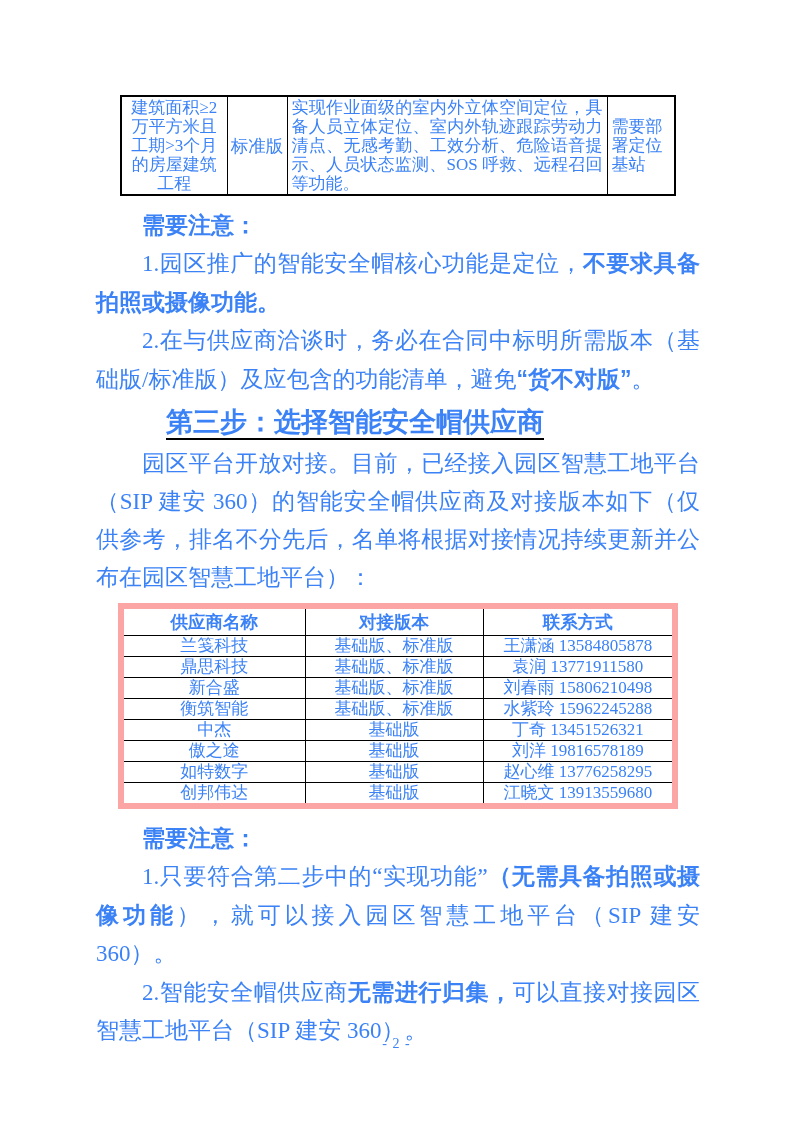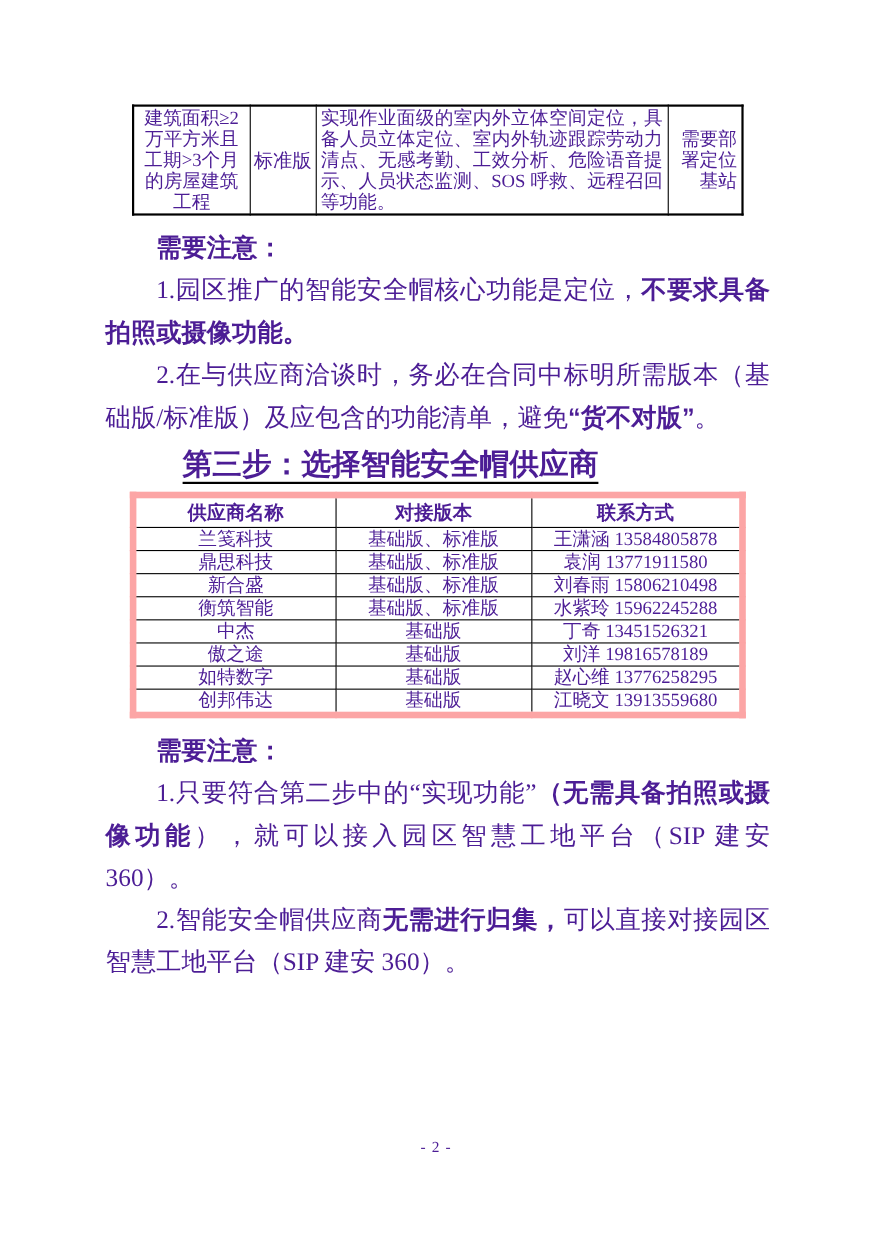--- a/index.html
+++ b/index.html
@@ -1,38 +1,38 @@
 <!DOCTYPE html>
 <html><head>
 <meta charset="utf-8">
 <style>
   html, body { margin: 0; padding: 0; background: #ffffff; }
   .page {
     position: relative;
     width: 793px;
     height: 1122px;
     background: #ffffff;
-    color: #4c1d95;
+    color: #3b82f6;
     font-family: "Liberation Serif", "DejaVu Serif", serif;
     overflow: hidden;
   }
   .content {
     position: absolute;
     left: 96px;
     top: 95px;
     width: 604px;
   }
   
   table { border-collapse: collapse; margin: 0 auto; table-layout: fixed; }
   .vtable { width: 554px; border: 2px solid #000; font-size: 17px; }
   .vtable td { border: 1px solid #000; vertical-align: middle; }
   .vtable .c-scope { text-align: center; padding: 1px 2px; line-height: 19px; }
   .vtable .c-ver   { text-align: center; padding: 1px 2px; font-size: 17.5px; }
   .vtable .c-feat  { text-align: justify; text-justify: inter-character; padding: 1px 4px; line-height: 19px; }
-  .vtable .c-sta   { text-align: right; padding: 14px 4px; line-height: 19px; }
+  .vtable .c-sta   { text-align: left; padding: 14px 4px; line-height: 19px; }
 
   .stable { width: 554px; border: 6px solid #fca5a5; font-size: 17px; margin-top: 4px; }
   .stable th, .stable td { border: 1px solid #000; text-align: center; vertical-align: middle; padding: 0 2px; }
   .stable th { font-size: 17.5px; height: 26px; font-weight: bold; }
   .stable td { height: 20px; line-height: 20px; }
 
   
   .para {
     margin: 0;
     font-size: 23px;
@@ -97,20 +97,21 @@
     </table>
 
     <div class="sec-a">
       <p class="note-label b">需要注意：</p>
       <p class="para"><span>1.园区推广的智能安全帽核心功能是定位，</span><span class="b">不要求具备拍照或摄像功能。</span></p>
       <p class="para"><span>2.在与供应商洽谈时，务必在合同中标明所需版本（基础版/标准版）及应包含的功能清单，避免</span><span class="b">“货不对版”</span><span>。</span></p>
     </div>
 
     <h2 class="heading"><span class="hl">第三步：选择智能安全帽供应商</span></h2>
 
+    <p class="para intro">园区平台开放对接。目前，已经接入园区智慧工地平台（SIP 建安 360）的智能安全帽供应商及对接版本如下（仅供参考，排名不分先后，名单将根据对接情况持续更新并公布在园区智慧工地平台）：</p>
 
     <table class="stable">
       <colgroup>
         <col style="width:184px">
           <col style="width:178px">
           <col style="width:192px">
       </colgroup>
       <thead>
         <tr>
           <th>供应商名称</th>

